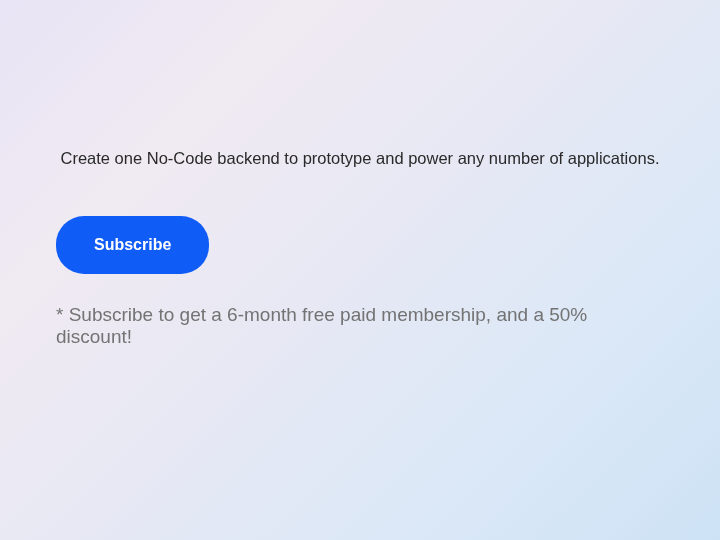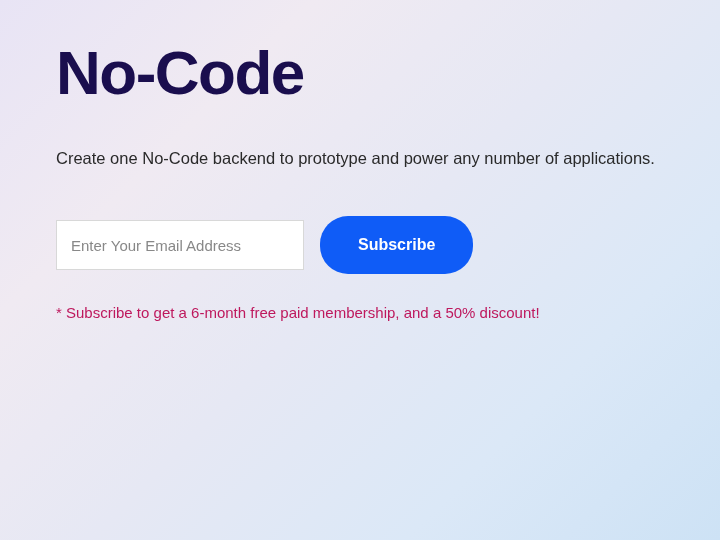--- a/index.html
+++ b/index.html
@@ -22,20 +22,21 @@
       line-height: 1.05;
       color: #1a0e4e;
       letter-spacing: -1.5px;
       margin-bottom: 44px;
     }
     .hero-subtitle {
       font-size: 16.5px;
       color: #2a2a2a;
       font-weight: 400;
       margin-bottom: 48px;
+      text-align: center;
     }
     .subscribe-form {
       display: flex;
       align-items: center;
       gap: 16px;
       margin-bottom: 30px;
     }
     .email-input {
       width: 248px;
       height: 50px;
@@ -56,32 +57,31 @@
       background: #0f5cf7;
       color: #ffffff;
       border: none;
       border-radius: 28px;
       font-size: 16px;
       font-weight: 700;
       cursor: pointer;
       font-family: inherit;
     }
     .disclaimer {
-      font-size: 15px;
-      color: #be185d;
+      font-size: 19px;
+      color: #737373;
       font-weight: 400;
     }
   </style>
 </head>
 <body>
 
 <h1 class="hero-title">
-  <span>No-Code</span><br>
+  <br>
 </h1>
 
 <p class="hero-subtitle">Create one No-Code backend to prototype and power any number of applications.</p>
 
 <div class="subscribe-form">
-  <input type="email" class="email-input" placeholder="Enter Your Email Address" style="">
   <button class="subscribe-button">Subscribe</button>
 </div>
 
 <p class="disclaimer">* Subscribe to get a 6-month free paid membership, and a 50% discount!</p>
 
 </body></html>

